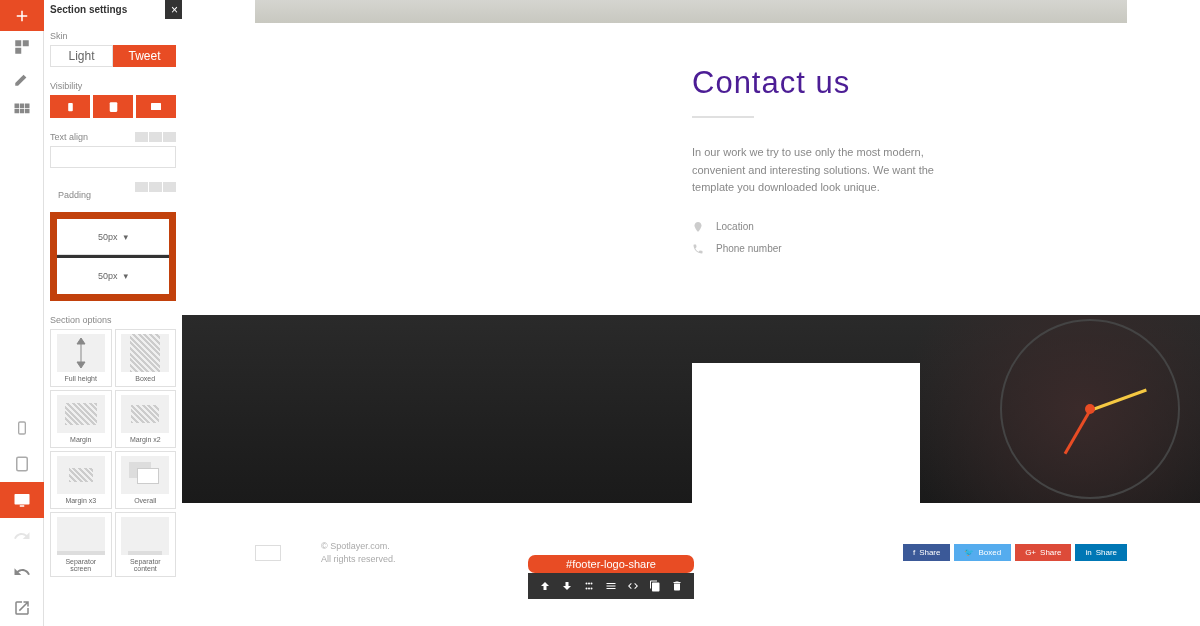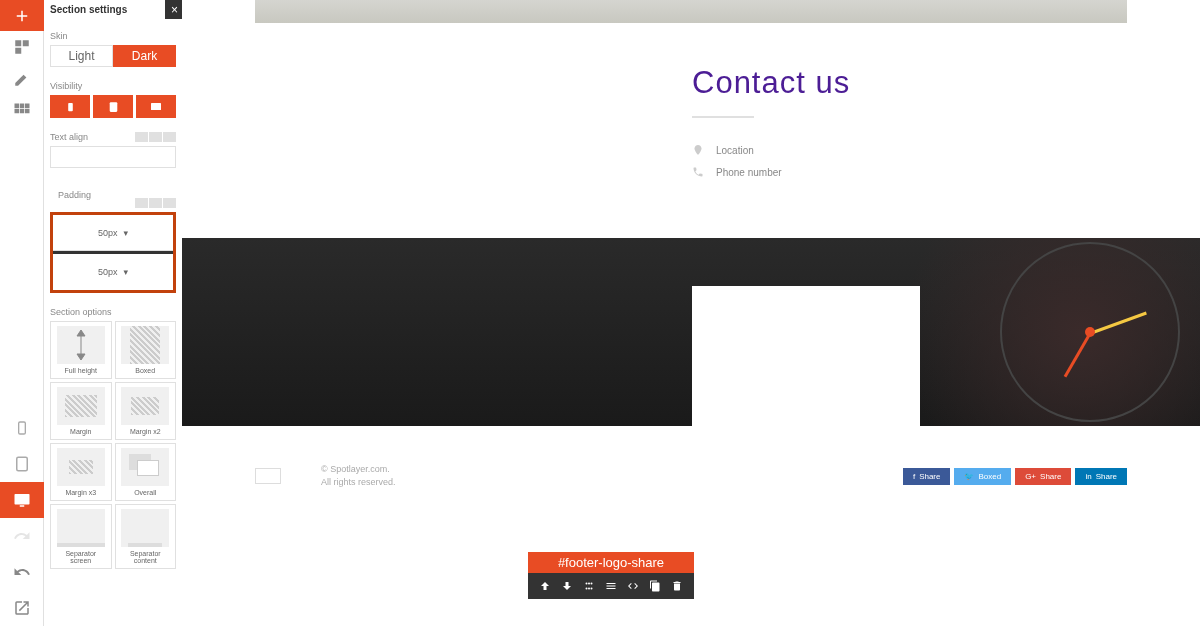--- a/index.html
+++ b/index.html
@@ -139,40 +139,40 @@
       height: 23px;
       background: #e84c24;
       display: flex;
       align-items: center;
       justify-content: center;
       cursor: pointer;
     }
     .align-row {
       display: flex;
       justify-content: space-between;
-      align-items: flex-end;
+      align-items: flex-start;
       margin-bottom: 4px;
     }
     .tri-btns {
       display: flex;
       gap: 1px;
     }
     .tri-btn {
       width: 13px;
       height: 10px;
       background: #e0e0e0;
       cursor: pointer;
     }
     .empty-box {
       height: 22px;
       border: 1px solid #e0e0e0;
       margin-bottom: 14px;
     }
     .padding-box {
-      border: 3px solid #c2410c;
+      border: 7px solid #c2410c;
       position: relative;
       margin-bottom: 14px;
     }
     .padding-select {
       height: 36px;
       display: flex;
       align-items: center;
       justify-content: center;
       font-size: 9px;
       color: #666;
@@ -392,23 +392,24 @@
     .element-selector {
       position: absolute;
       left: 528px;
       bottom: 27px;
       width: 166px;
       z-index: 10;
     }
     .selector-label {
       background: #e84c24;
       color: #fff;
-      font-size: 13px;
+      font-size: 11px;
       padding: 3px 0;
       text-align: center;
+      border-radius: 7px;
     }
     .selector-toolbar {
       background: #333;
       display: flex;
       justify-content: center;
       gap: 0;
       padding: 4px 6px;
     }
     .sel-btn {
       width: 22px;
@@ -536,21 +537,21 @@
 
 <div class="settings-panel">
   <div class="panel-header">
     <span class="panel-title">Section settings</span>
     <div class="close-btn">×</div>
   </div>
   <div class="panel-content">
     <div class="field-label">Skin</div>
     <div class="skin-toggle">
       <div class="skin-btn light">Light</div>
-      <div class="skin-btn dark">Dark</div>
+      <div class="skin-btn dark">Tweet</div>
     </div>
 
     <div class="field-label">Visibility</div>
     <div class="visibility-group">
       <div class="vis-btn">
         <svg viewBox="0 0 24 24" width="11" height="14" fill="#fff">
             <rect x="7" y="3" width="10" height="18" rx="2"></rect>
           </svg>
       </div>
       <div class="vis-btn">
@@ -655,20 +656,21 @@
     </div>
   </div>
 </div>
 
 <div class="canvas">
   <div class="hero-section"></div>
 
   <div class="contact-section">
     <h2 class="contact-title">Contact us</h2>
     <div class="contact-divider"></div>
+    <p class="contact-text">In our work we try to use only the most modern, convenient and interesting solutions. We want the template you downloaded look unique.</p>
     <div class="contact-info">
       <div class="contact-item">
         <svg viewBox="0 0 24 24">
             <path d="M12 2C8.13 2 5 5.13 5 9c0 5.25 7 13 7 13s7-7.75 7-13c0-3.87-3.13-7-7-7z"></path>
           </svg>
         <span>Location</span>
       </div>
       <div class="contact-item">
         <svg viewBox="0 0 24 24">
             <path d="M6.62 10.79c1.44 2.83 3.76 5.14 6.59 6.59l2.2-2.2c.27-.27.67-.36 1.02-.24 1.12.37 2.33.57 3.57.57.55 0 1 .45 1 1V20c0 .55-.45 1-1 1-9.39 0-17-7.61-17-17 0-.55.45-1 1-1h3.5c.55 0 1 .45 1 1 0 1.25.2 2.45.57 3.57.11.35.03.74-.25 1.02l-2.2 2.2z"></path>

